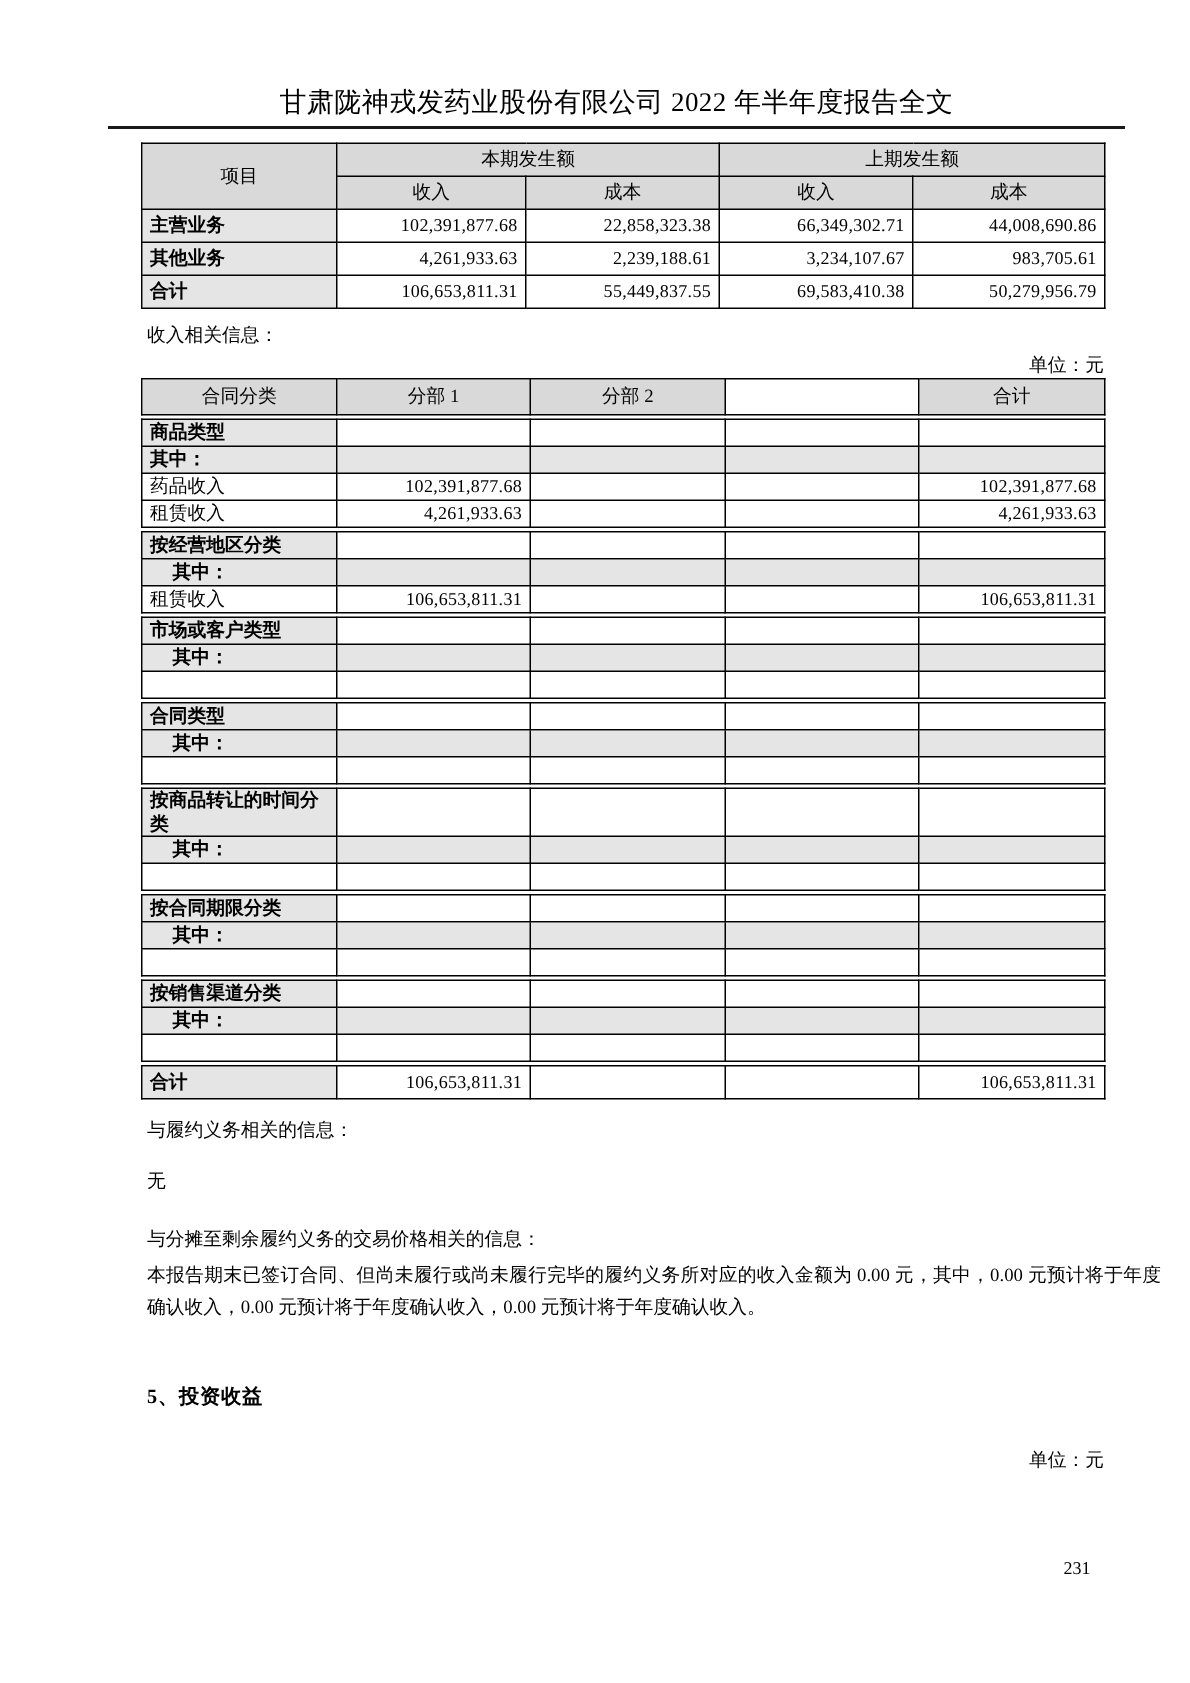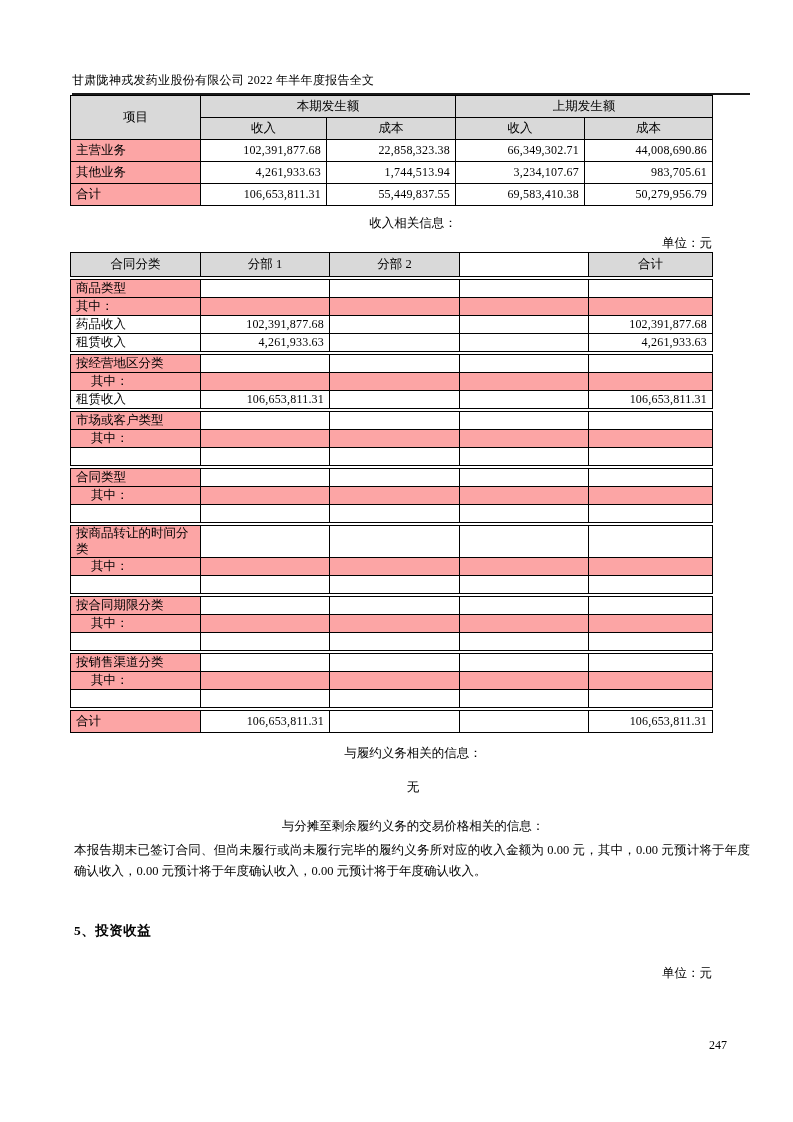--- a/index.html
+++ b/index.html
@@ -2,39 +2,39 @@
 <html><head>
 <meta charset="utf-8">
 <style>
   html,body { margin:0; padding:0; background:#ffffff; }
   .page {
     position:relative; width:793px; height:1122px; background:#ffffff;
     font-family:"Liberation Serif","DejaVu Serif",serif; color:#000; font-size:12.5px;
     overflow:hidden;
   }
   .doc-header {
-    position:absolute; top:72px; left:72px; width:678px;
-    text-align:left; font-size:12px; padding-bottom:4px;
+    position:absolute; top:56px; left:72px; width:678px;
+    text-align:center; font-size:18px; padding-bottom:4px;
     border-bottom:2px solid #1a1a1a; letter-spacing:0.3px;
   }
-  .main { position:absolute; top:95px; left:52px; width:682px;padding-left:18px; }
+  .main { position:absolute; top:95px; left:76px; width:682px;padding-left:18px; }
 
   table { border-collapse:collapse; table-layout:fixed; width:642px; border:1.5px solid #000; }
   td { border:1px solid #000; padding:0 5px; height:17px; line-height:1.25; overflow:hidden; vertical-align:middle; }
   .t1 td { height:21px; }
   .ch { background:#d9d9d9; text-align:center; }
   .nofill { background:#ffffff; }
-  .shaded { background:#fca5a5; }
+  .shaded { background:#e5e5e5;font-weight:bold; }
   .lbl { text-align:left; }
   .sub { padding-left:20px; }
   .num { text-align:right; font-size:12px; letter-spacing:0.2px;margin-top:14px; }
   .t2sec { margin-top:2px; }
 
   p { margin:0; }
-  .txt { margin-left:4px; line-height:17px;text-align:center; }
+  .txt { margin-left:4px; line-height:17px; }
   .revenue-info { margin-top:9px; }
   .unit-line { width:642px; text-align:right; padding-right:4px; margin-top:3px; line-height:17px; }
   .perf-info { margin-top:12px; }
   .none-line { margin-top:17px; }
   .alloc-info { margin-top:22px; }
   .alloc-para { margin-top:5px; width:676px; text-align:justify; line-height:21px; }
   .other-note { margin-top:5px; }
   .h5 { margin:40px 0 0 4px; font-weight:bold; font-size:13.5px; letter-spacing:0.5px; }
   .unit-line2 { margin-top:25px; }
   .page-num { position:absolute; top:1038px; right:66px; font-size:12px; }
@@ -71,21 +71,21 @@
         <tr>
           <td class="lbl shaded">主营业务</td>
           <td class="num">102,391,877.68</td>
           <td class="num">22,858,323.38</td>
           <td class="num">66,349,302.71</td>
           <td class="num">44,008,690.86</td>
         </tr>
         <tr>
           <td class="lbl shaded">其他业务</td>
           <td class="num">4,261,933.63</td>
-          <td class="num">1,744,513.94</td>
+          <td class="num">2,239,188.61</td>
           <td class="num">3,234,107.67</td>
           <td class="num">983,705.61</td>
         </tr>
         <tr>
           <td class="lbl shaded">合计</td>
           <td class="num">106,653,811.31</td>
           <td class="num">55,449,837.55</td>
           <td class="num">69,583,410.38</td>
           <td class="num">50,279,956.79</td>
         </tr>
@@ -373,14 +373,14 @@
 
     <p class="txt perf-info">与履约义务相关的信息：</p>
     <p class="txt none-line">无</p>
     <p class="txt alloc-info">与分摊至剩余履约义务的交易价格相关的信息：</p>
     <p class="txt alloc-para">本报告期末已签订合同、但尚未履行或尚未履行完毕的履约义务所对应的收入金额为 0.00 元，其中，0.00 元预计将于年度确认收入，0.00 元预计将于年度确认收入，0.00 元预计将于年度确认收入。</p>
 
     <p class="h5">5、投资收益</p>
     <div class="unit-line unit-line2">单位：元</div>
   </div>
 
-  <div class="page-num">247</div>
+  <div class="page-num">231</div>
 </div>
 
 </body></html>

